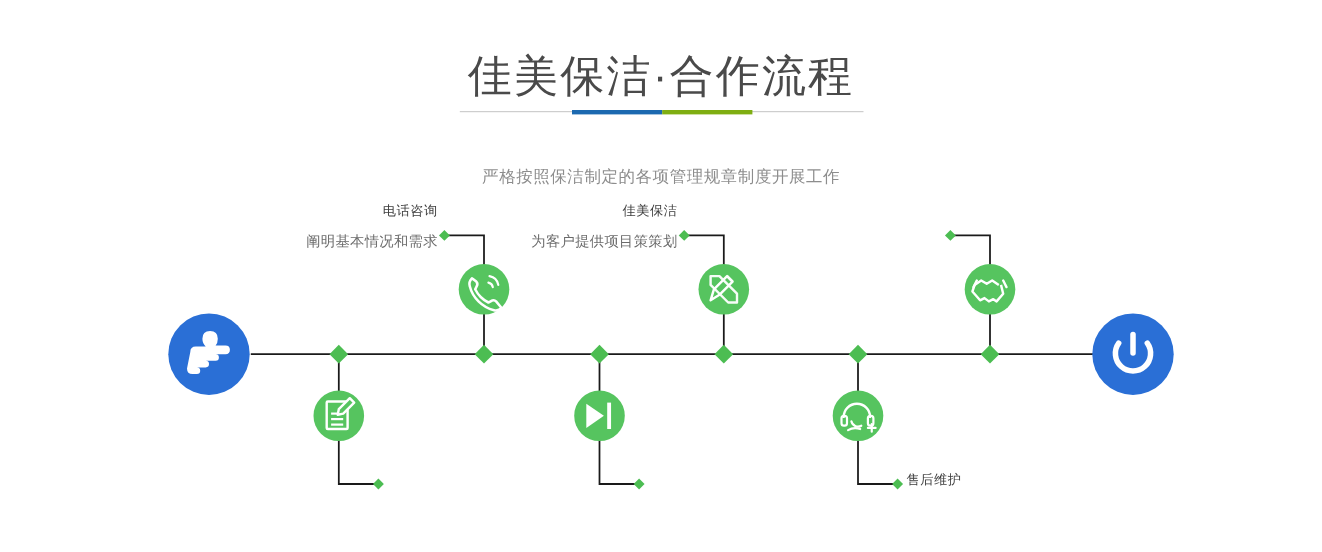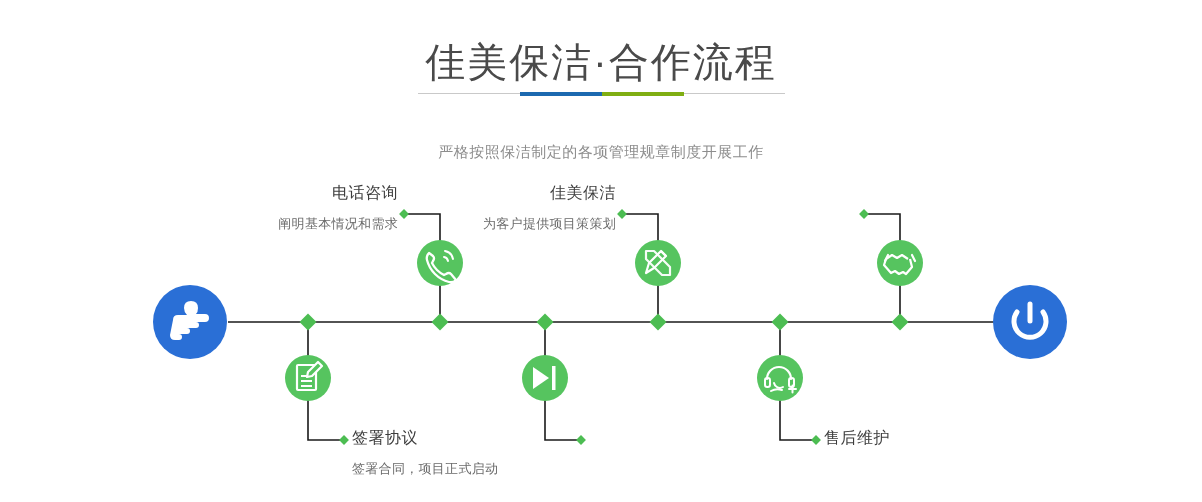--- a/index.html
+++ b/index.html
@@ -4,21 +4,21 @@
 <style>
   * { box-sizing: border-box; margin: 0; padding: 0; }
   html, body { background: #ffffff; }
   body {
     width: 1202px; height: 502px;
     font-family: "Liberation Sans", "DejaVu Sans", sans-serif;
     position: relative; overflow: hidden;
   }
 
   
-  #header { position: absolute; left: 0; top: 0; width: 1060px; height: 150px; }
+  #header { position: absolute; left: 0; top: 8px; width: 1060px; height: 150px; }
   #title {
     position: absolute; left: 0; top: 38px; width: 1202px;
     text-align: center; font-size: 40px; font-weight: 400;
     color: #4a4a4a; letter-spacing: 2px; line-height: 48px;
     white-space: nowrap;
   }
   #divider { position: absolute; left: 418px; top: 92px; width: 367px; height: 4px; }
   #divider .rule {
     position: absolute; left: 0; top: 1px; width: 367px; height: 1px;
     background: #c9c9c9;
@@ -36,21 +36,21 @@
   }
 
   
   #flow { position: absolute; left: 0; top: 150px; width: 1202px; height: 352px; }
   #flow-svg { position: absolute; left: 0; top: 0; }
 
   .node-label {
     position: absolute; white-space: nowrap; line-height: 1;
   }
   .node-title {
-    font-size: 16px; color: #3d3d3d; letter-spacing: 0.5px;
+    font-size: 12px; color: #3d3d3d; letter-spacing: 0.5px;
     display: block; margin-bottom: 9px;
   }
   .node-desc {
     font-size: 13px; color: #6b6b6b; letter-spacing: 0.3px;
     display: block;
     margin-top: 16px;
   }
   .lbl-top { text-align: right; }
   .lbl-top .node-title { text-align: right; }
   .lbl-top .node-desc  { text-align: right; }
@@ -199,23 +199,19 @@
     <span class="node-title">电话咨询</span>
     <span class="node-desc">阐明基本情况和需求</span>
   </div>
 
   <div class="node-label lbl-top" style="right:586px; top:35px;">
     <span class="node-title">佳美保洁</span>
     <span class="node-desc">为客户提供项目策策划</span>
   </div>
 
 
-  <div class="node-label lbl-bottom" style="left:352px; top:280px;">
-    <span class="node-title">签署协议</span>
-    <span class="node-desc">签署合同，项目正式启动</span>
-  </div>
 
 
   <div class="node-label lbl-bottom" style="left:824px; top:280px;">
     <span class="node-title">售后维护</span>
   </div>
 
 </div>
 
 </body></html>

